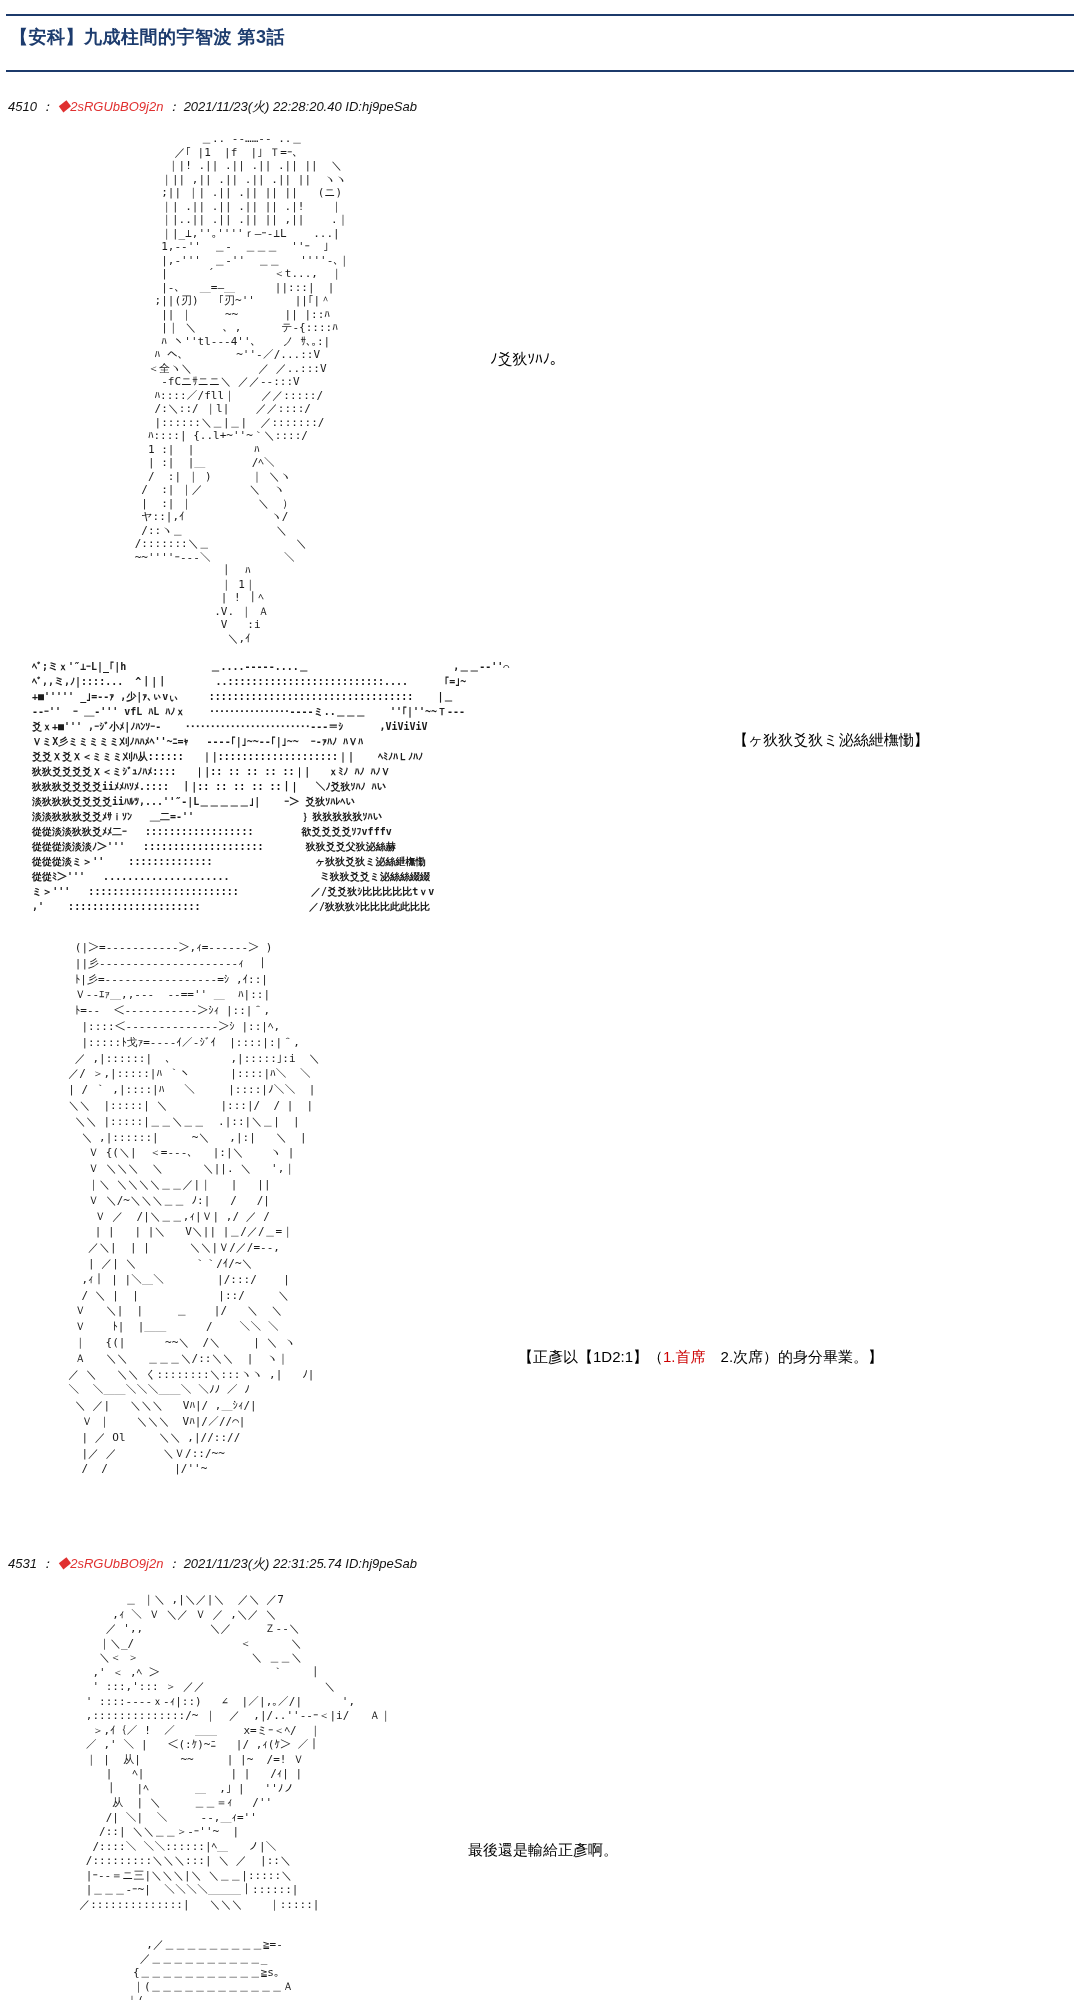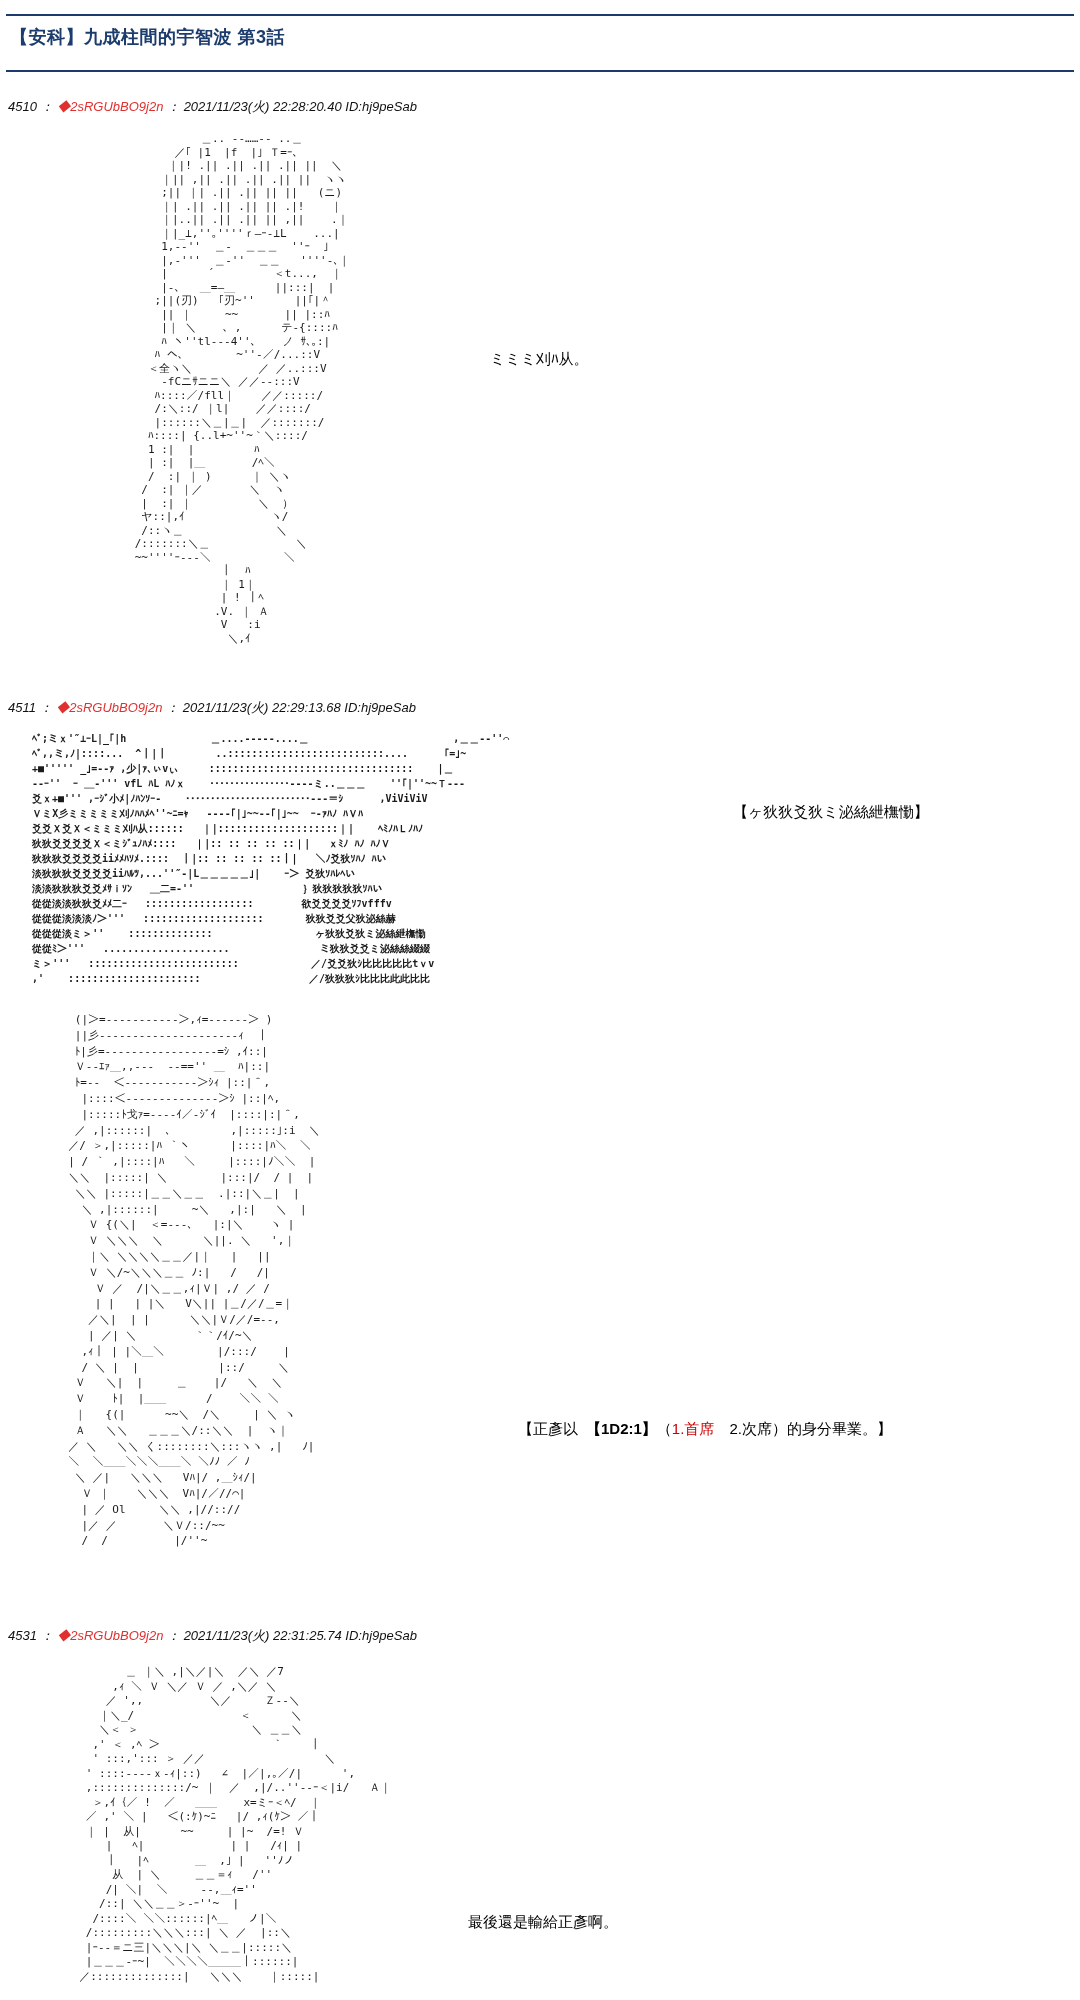--- a/index.html
+++ b/index.html
@@ -26,21 +26,21 @@
   }
   .aa-large{font-size:11px;line-height:13.5px;}
   .aa-wide{font-size:10px;line-height:15px;font-weight:bold;}
   .aa-tall{font-size:11px;line-height:15.8px;}
   .aa-mid{font-size:11px;line-height:14.5px;}
   .aa-frag{font-size:11px;line-height:14px;}
   .dialogue{
     position:absolute;font-size:15px;color:#000;white-space:nowrap;
     font-family:"Liberation Sans",sans-serif;
   }
-  .dice-bold{font-weight:bold;margin-left:8px;}
+  .dice-bold{font-weight:normal;}
   .dice-red{color:#cc0000;}
   
   #rule-top{margin-top:14px;}
   #post-4510-header{margin-top:26px;}
   #scene-1 pre{margin-left:95px;margin-top:16px;}
   #scene-1 .dialogue{left:490px;top:218px;}
   #post-4511-header{margin-top:54px;}
   #scene-2 pre{margin-left:32px;margin-top:14px;}
   #scene-2 .dialogue{left:733px;top:72px;}
   #scene-3 pre{margin-left:55px;margin-top:26px;}
@@ -91,26 +91,25 @@
        ヤ::|,ｲ             ヽ/
        /::ヽ＿              ＼
       /:::::::＼＿             ＼
       ~~''''ｰ---＼           ＼
                    ｜  ﾊ
                    ｜ 1｜
                    | ! ｜ﾍ
                   .V. ｜ Ａ
                    V   :i
                     ＼,ｲ</pre>
-    <div class="dialogue">ミミミ刈ﾊ从。</div>
+    <div class="dialogue">ﾉ爻狄ｿﾊﾉ。</div>
   </div>
 </div>
 
 <div class="post">
-  <div class="post-header" id="post-4511-header"><span>4511</span> <span>：</span> <span class="trip">◆2sRGUbBO9j2n</span> <span>：</span> <span>2021/11/23(火) 22:29:13.68</span> <span>ID:hj9peSab</span></div>
   <div class="scene" id="scene-2">
     <pre class="aa aa-wide">ﾍﾞ;ミｘ'″⊥ｰL|_｢|h              ＿....-----....＿                        ,＿＿--''⌒
 ﾍﾞ,,ミ,ﾉ|::::...  ^｜|｜        ..::::::::::::::::::::::::::....      ｢=｣~
 +■''''' _｣=--ｧ ,少|ｧ､ぃvぃ     ::::::::::::::::::::::::::::::::::    |＿
 --ｰ''  ｰ ＿-''' vfL ﾊL ﾊﾉｘ    ････････････････----ミ..＿＿＿    ''｢|''~~Ｔ---
 爻ｘ+■''' ,ｰｼﾞ小ﾒ|ﾉﾊﾝｿｰ-    ･････････････････････････---＝ｼ      ,ViViViV
 ＶミX彡ミミミミミ刈ﾉﾊﾊﾒﾍ''~ﾆ=ｬ   ----｢|｣~~--｢|｣~~  ｰ-ｧﾊﾉ ﾊＶﾊ
 爻爻Ｘ爻Ｘ＜ミミミ刈ﾊ从::::::   ｜|::::::::::::::::::::｜|    ﾍﾐﾉﾊＬﾉﾊﾉ
 狄狄爻爻爻爻Ｘ＜ミｼﾞｭﾉﾊﾒ::::   ｜|:: :: :: :: ::｜|   ｘﾐﾉ ﾊﾉ ﾊﾉＶ
 狄狄狄爻爻爻爻iiﾒﾒﾊｿﾒ.::::  ｜|:: :: :: :: ::｜|   ＼ﾉ爻狄ｿﾊﾉ ﾊい

